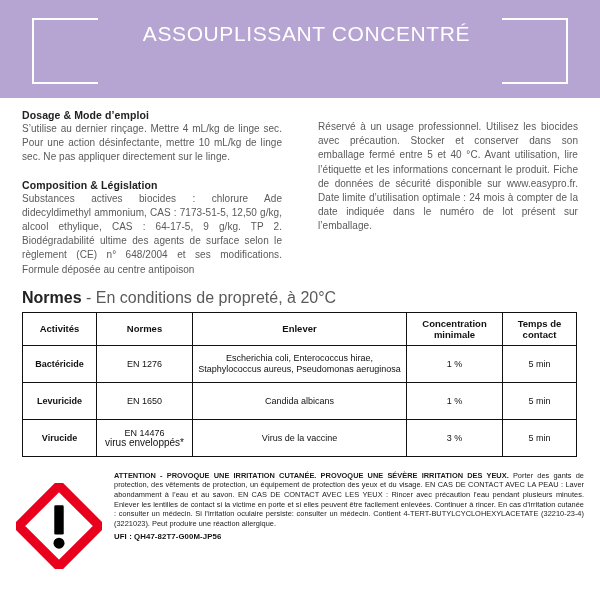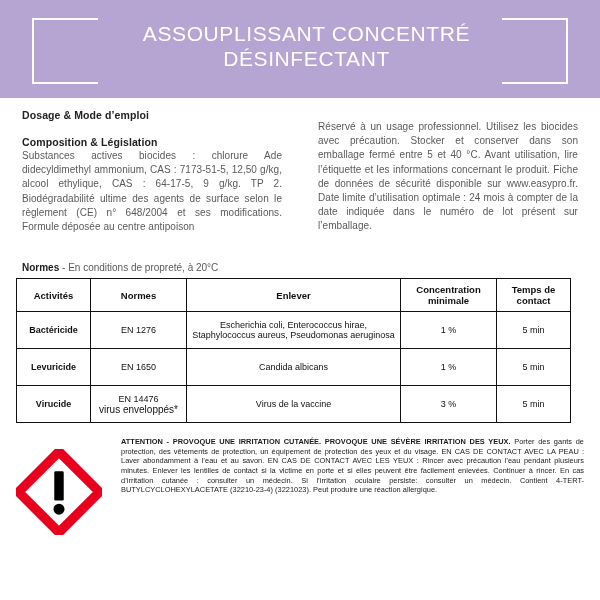--- a/index.html
+++ b/index.html
@@ -91,32 +91,32 @@
   .gap-md { height: 11px; }
   .orfila {
     margin: 0;
     font-size: 10px;
     line-height: 14px;
     color: #5a5a5a;
   }
 
   
   .normes-caption {
-    margin: 28px 0 5px 22px;
-    font-size: 10px;
+    margin: 12px 0 5px 22px;
+    font-size: 16px;
     color: #5a5a5a;
   }
   .normes-caption b {
     color: #222222;
     font-weight: bold;
   }
 
   
   table.norms {
-    margin: 0 0 0 16px;
+    margin: 0 0 0 22px;
     width: 524px;
     border-collapse: collapse;
     table-layout: fixed;
   }
   table.norms th,
   table.norms td {
     border: 1px solid #111111;
     text-align: center;
     vertical-align: middle;
     color: #111111;
@@ -145,21 +145,21 @@
   .norm-sub {
     display: block;
     font-size: 10px;
     line-height: 9.5px;
   }
 
   
   .warning {
     display: flex;
     margin: 14px 16px 0 16px;
-    gap: 19px;
+    gap: 12px;
     align-items: flex-start;
   }
   .pictogram {
     flex: 0 0 auto;
     width: 86px;
     height: 86px;
     position: relative;
     margin-top: 12px;
   }
   .warning-text {
@@ -182,28 +182,28 @@
 </head>
 <body>
 
 <div class="banner">
   <div class="bracket">
     <div class="br-left"></div>
     <div class="br-right"></div>
   </div>
   <div class="banner-title">
     <span>ASSOUPLISSANT CONCENTRÉ</span>
-    <span class="line2">DÉSINFECTANT</span>
   </div>
 </div>
 
 <div class="columns">
 
   <div class="col">
     <h2 class="sec-title">Dosage &amp; Mode d’emploi</h2>
+    <p class="sec-body">S’utilise au dernier rinçage. Mettre 4 mL/kg de linge sec. Pour une action désinfectante, mettre 10 mL/kg de linge sec. Ne pas appliquer directement sur le linge.</p>
     <div class="gap-lg"></div>
     <h2 class="sec-title">Composition &amp; Législation</h2>
     <p class="sec-body">Substances actives biocides : chlorure Ade didecyldimethyl ammonium, CAS : 7173-51-5, 12,50 g/kg, alcool ethylique, CAS : 64-17-5, 9 g/kg. TP 2. Biodégradabilité ultime des agents de surface selon le règlement (CE) n° 648/2004 et ses modifications. Formule déposée au centre antipoison</p>
   </div>
 
   <div class="col">
     <div class="gap-md"></div>
     <p class="sec-body">Réservé à un usage professionnel. Utilisez les biocides avec précaution. Stocker et conserver dans son emballage fermé entre 5 et 40 °C. Avant utilisation, lire l’étiquette et les informations concernant le produit. Fiche de données de sécurité disponible sur www.easypro.fr. Date limite d’utilisation optimale : 24 mois à compter de la date indiquée dans le numéro de lot présent sur l’emballage.</p>
   </div>
 
@@ -263,15 +263,16 @@
   <div class="pictogram">
     <svg viewBox="0 0 100 100" width="86" height="86">
       <polygon points="50,3 97,50 50,97 3,50" fill="#ffffff" stroke="#e8001c" stroke-width="11"></polygon>
       <rect x="44.5" y="26" width="11" height="34" rx="1.5" fill="#000000"></rect>
       <circle cx="50" cy="70" r="6.4" fill="#000000"></circle>
     </svg>
   </div>
 
   <div class="warning-text">
     <b>ATTENTION - PROVOQUE UNE IRRITATION CUTANÉE. PROVOQUE UNE SÉVÈRE IRRITATION DES YEUX.</b><span> Porter des gants de protection, des vêtements de protection, un équipement de protection des yeux et du visage. EN CAS DE CONTACT AVEC LA PEAU : Laver abondamment à l’eau et au savon. EN CAS DE CONTACT AVEC LES YEUX : Rincer avec précaution l’eau pendant plusieurs minutes. Enlever les lentilles de contact si la victime en porte et si elles peuvent être facilement enlevées. Continuer à rincer. En cas d’irritation cutanée : consulter un médecin. Si l’irritation oculaire persiste: consulter un médecin. Contient 4-TERT-BUTYLCYCLOHEXYLACETATE (32210-23-4) (3221023). Peut produire une réaction allergique.</span>
+    <div class="ufi">UFI : QH47-82T7-G00M-JP56</div>
   </div>
 
 </div>
 
 </body></html>

